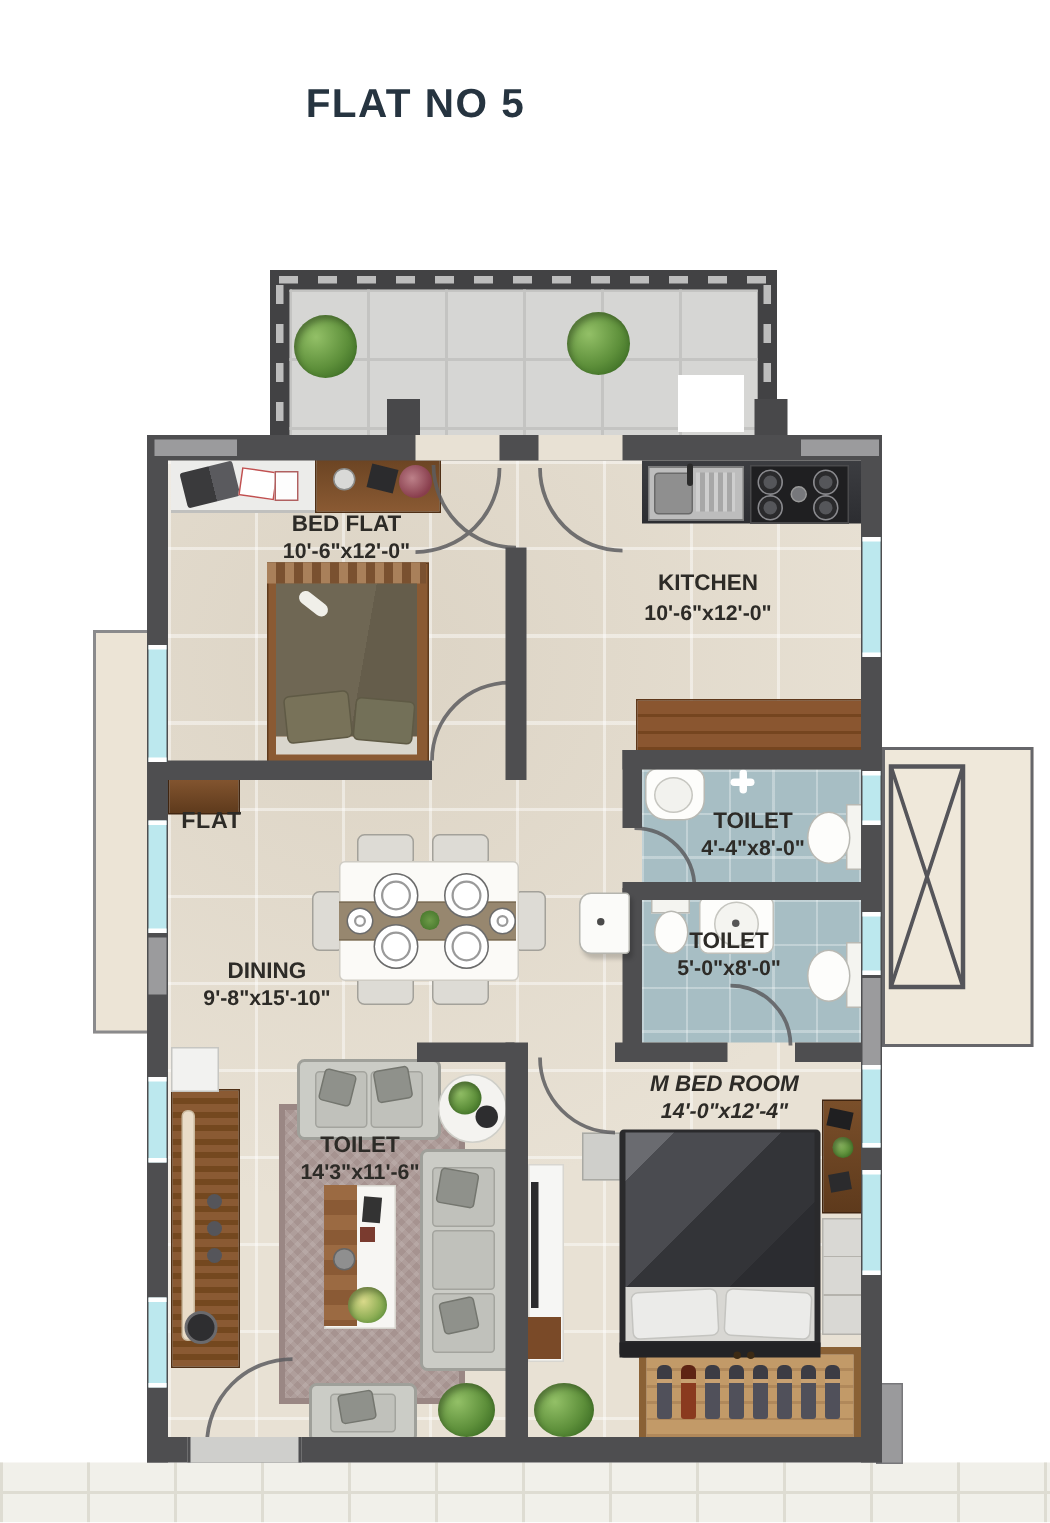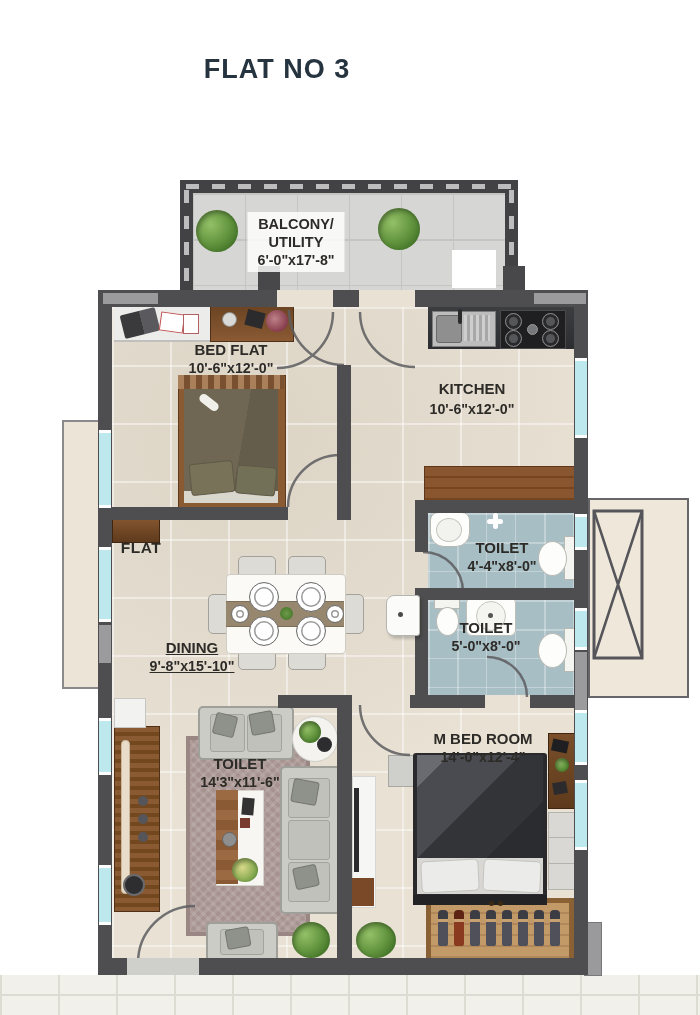--- a/index.html
+++ b/index.html
@@ -34,21 +34,21 @@
      background:linear-gradient(180deg,#3c3c44 0 9px,#c8a172 9px 12px,#50505a 12px 100%);}
   .hanger.red{background:linear-gradient(180deg,#5e2413 0 9px,#c8a172 9px 12px,#8a3a1f 12px 100%);}
 </style>
 </head>
 <body>
 
 <div class="plan">
 
   <div class="abs" style="left:277px;top:52px;transform:translateX(-50%);text-align:center;
               font-weight:700;font-size:27px;line-height:34px;color:#263440;letter-spacing:1px;z-index:5;">
-    <div>FLAT NO 3</div>
+    <div>FLAT NO 5</div>
   </div>
 
   <div class="abs" style="left:0;top:975px;width:700px;height:40px;background:#f1f0ea;z-index:1;
               background-image:repeating-linear-gradient(90deg,#dedcd2 0 2px,transparent 2px 58px),
                                linear-gradient(180deg,transparent 19px,#dedcd2 19px 21px,transparent 21px);"></div>
   <div class="abs" style="left:62px;top:420px;width:40px;height:265px;background:#ece4d6;border:2px solid #8a8a8c;z-index:2;"></div>
   <div class="abs" style="left:588px;top:498px;width:97px;height:196px;background:#efe8da;border:2px solid #66666a;z-index:2;"></div>
   <svg class="abs" width="60" height="155" style="left:591px;top:508px;z-index:3;">
     <rect x="3" y="3" width="48" height="147" fill="none" stroke="#55555a" stroke-width="3"></rect>
     <path d="M3 3 L51 150 M51 3 L3 150" stroke="#55555a" stroke-width="2.5" fill="none"></path>
@@ -63,25 +63,20 @@
   <div class="abs" style="left:509px;top:190px;width:5px;height:103px;z-index:5;
               background:repeating-linear-gradient(180deg,#bdbdbd 0 13px,transparent 13px 26px);"></div>
   <div class="abs" style="left:193px;top:193px;width:312px;height:100px;background:#d6d6d4;z-index:4;
               background-image:repeating-linear-gradient(90deg,#c4c4c2 0 1.5px,transparent 1.5px 52px),
                                repeating-linear-gradient(180deg,#c4c4c2 0 1.5px,transparent 1.5px 46px);"></div>
   <div class="abs" style="left:452px;top:250px;width:44px;height:38px;background:#ffffff;z-index:6;"></div>
   <div class="plant" style="left:196px;top:210px;width:42px;height:42px;z-index:6;"></div>
   <div class="plant" style="left:378px;top:208px;width:42px;height:42px;z-index:6;"></div>
   <div class="abs" style="left:258px;top:266px;width:22px;height:26px;background:#48484a;z-index:6;"></div>
   <div class="abs" style="left:503px;top:266px;width:22px;height:26px;background:#48484a;z-index:6;"></div>
-  <div class="lbl" style="left:296px;top:212px;font-size:14.5px;line-height:18px;background:rgba(255,255,255,.82);padding:3px 10px;z-index:7;">
-    <div>BALCONY/</div>
-    <div>UTILITY</div>
-    <div class="dims">6'-0"x17'-8"</div>
-  </div>
 
   <div class="floor" style="left:112px;top:307px;width:462px;height:651px;"></div>
   <div class="tfloor" style="left:428px;top:513px;width:146px;height:75px;"></div>
   <div class="tfloor" style="left:428px;top:600px;width:146px;height:95px;"></div>
 
   <div class="abs" style="left:114px;top:307px;width:96px;height:33px;background:#ececea;border-bottom:2px solid #c0c0be;z-index:10;"></div>
   <div class="abs" style="left:122px;top:311px;width:36px;height:24px;background:linear-gradient(90deg,#3a3a3c 0 55%,#5a5a5e 55%);transform:rotate(-14deg);border-radius:2px;z-index:11;"></div>
   <div class="abs" style="left:160px;top:313px;width:22px;height:17px;background:#fff;border:1px solid #c05050;transform:rotate(8deg);z-index:11;"></div>
   <div class="abs" style="left:183px;top:314px;width:14px;height:18px;background:#fdfdfd;border:1px solid #b06060;z-index:11;"></div>
   <div class="abs" style="left:210px;top:305px;width:82px;height:35px;background:linear-gradient(180deg,#6b4423,#8a5a33);border:1px solid #4f2f15;z-index:10;"></div>
@@ -282,26 +277,26 @@
   </div>
   <div class="lbl" style="left:502px;top:538px;">
     <div>TOILET</div>
     <div class="dims">4'-4"x8'-0"</div>
   </div>
   <div class="lbl" style="left:486px;top:618px;">
     <div>TOILET</div>
     <div class="dims">5'-0"x8'-0"</div>
   </div>
   <div class="lbl" style="left:141px;top:538px;font-size:15.5px;letter-spacing:.5px;">FLAT</div>
-  <div class="lbl" style="left:192px;top:638px;text-decoration:underline;">
+  <div class="lbl" style="left:178px;top:638px;">
     <div>DINING</div>
     <div class="dims">9'-8"x15'-10"</div>
   </div>
   <div class="lbl" style="left:240px;top:754px;">
     <div>TOILET</div>
     <div class="dims">14'3"x11'-6"</div>
   </div>
-  <div class="lbl" style="left:483px;top:729px;">
+  <div class="lbl" style="left:483px;top:713px;font-style:italic;">
     <div>M BED ROOM</div>
     <div class="dims">14'-0"x12'-4"</div>
   </div>
 
 </div>
 
 </body></html>

